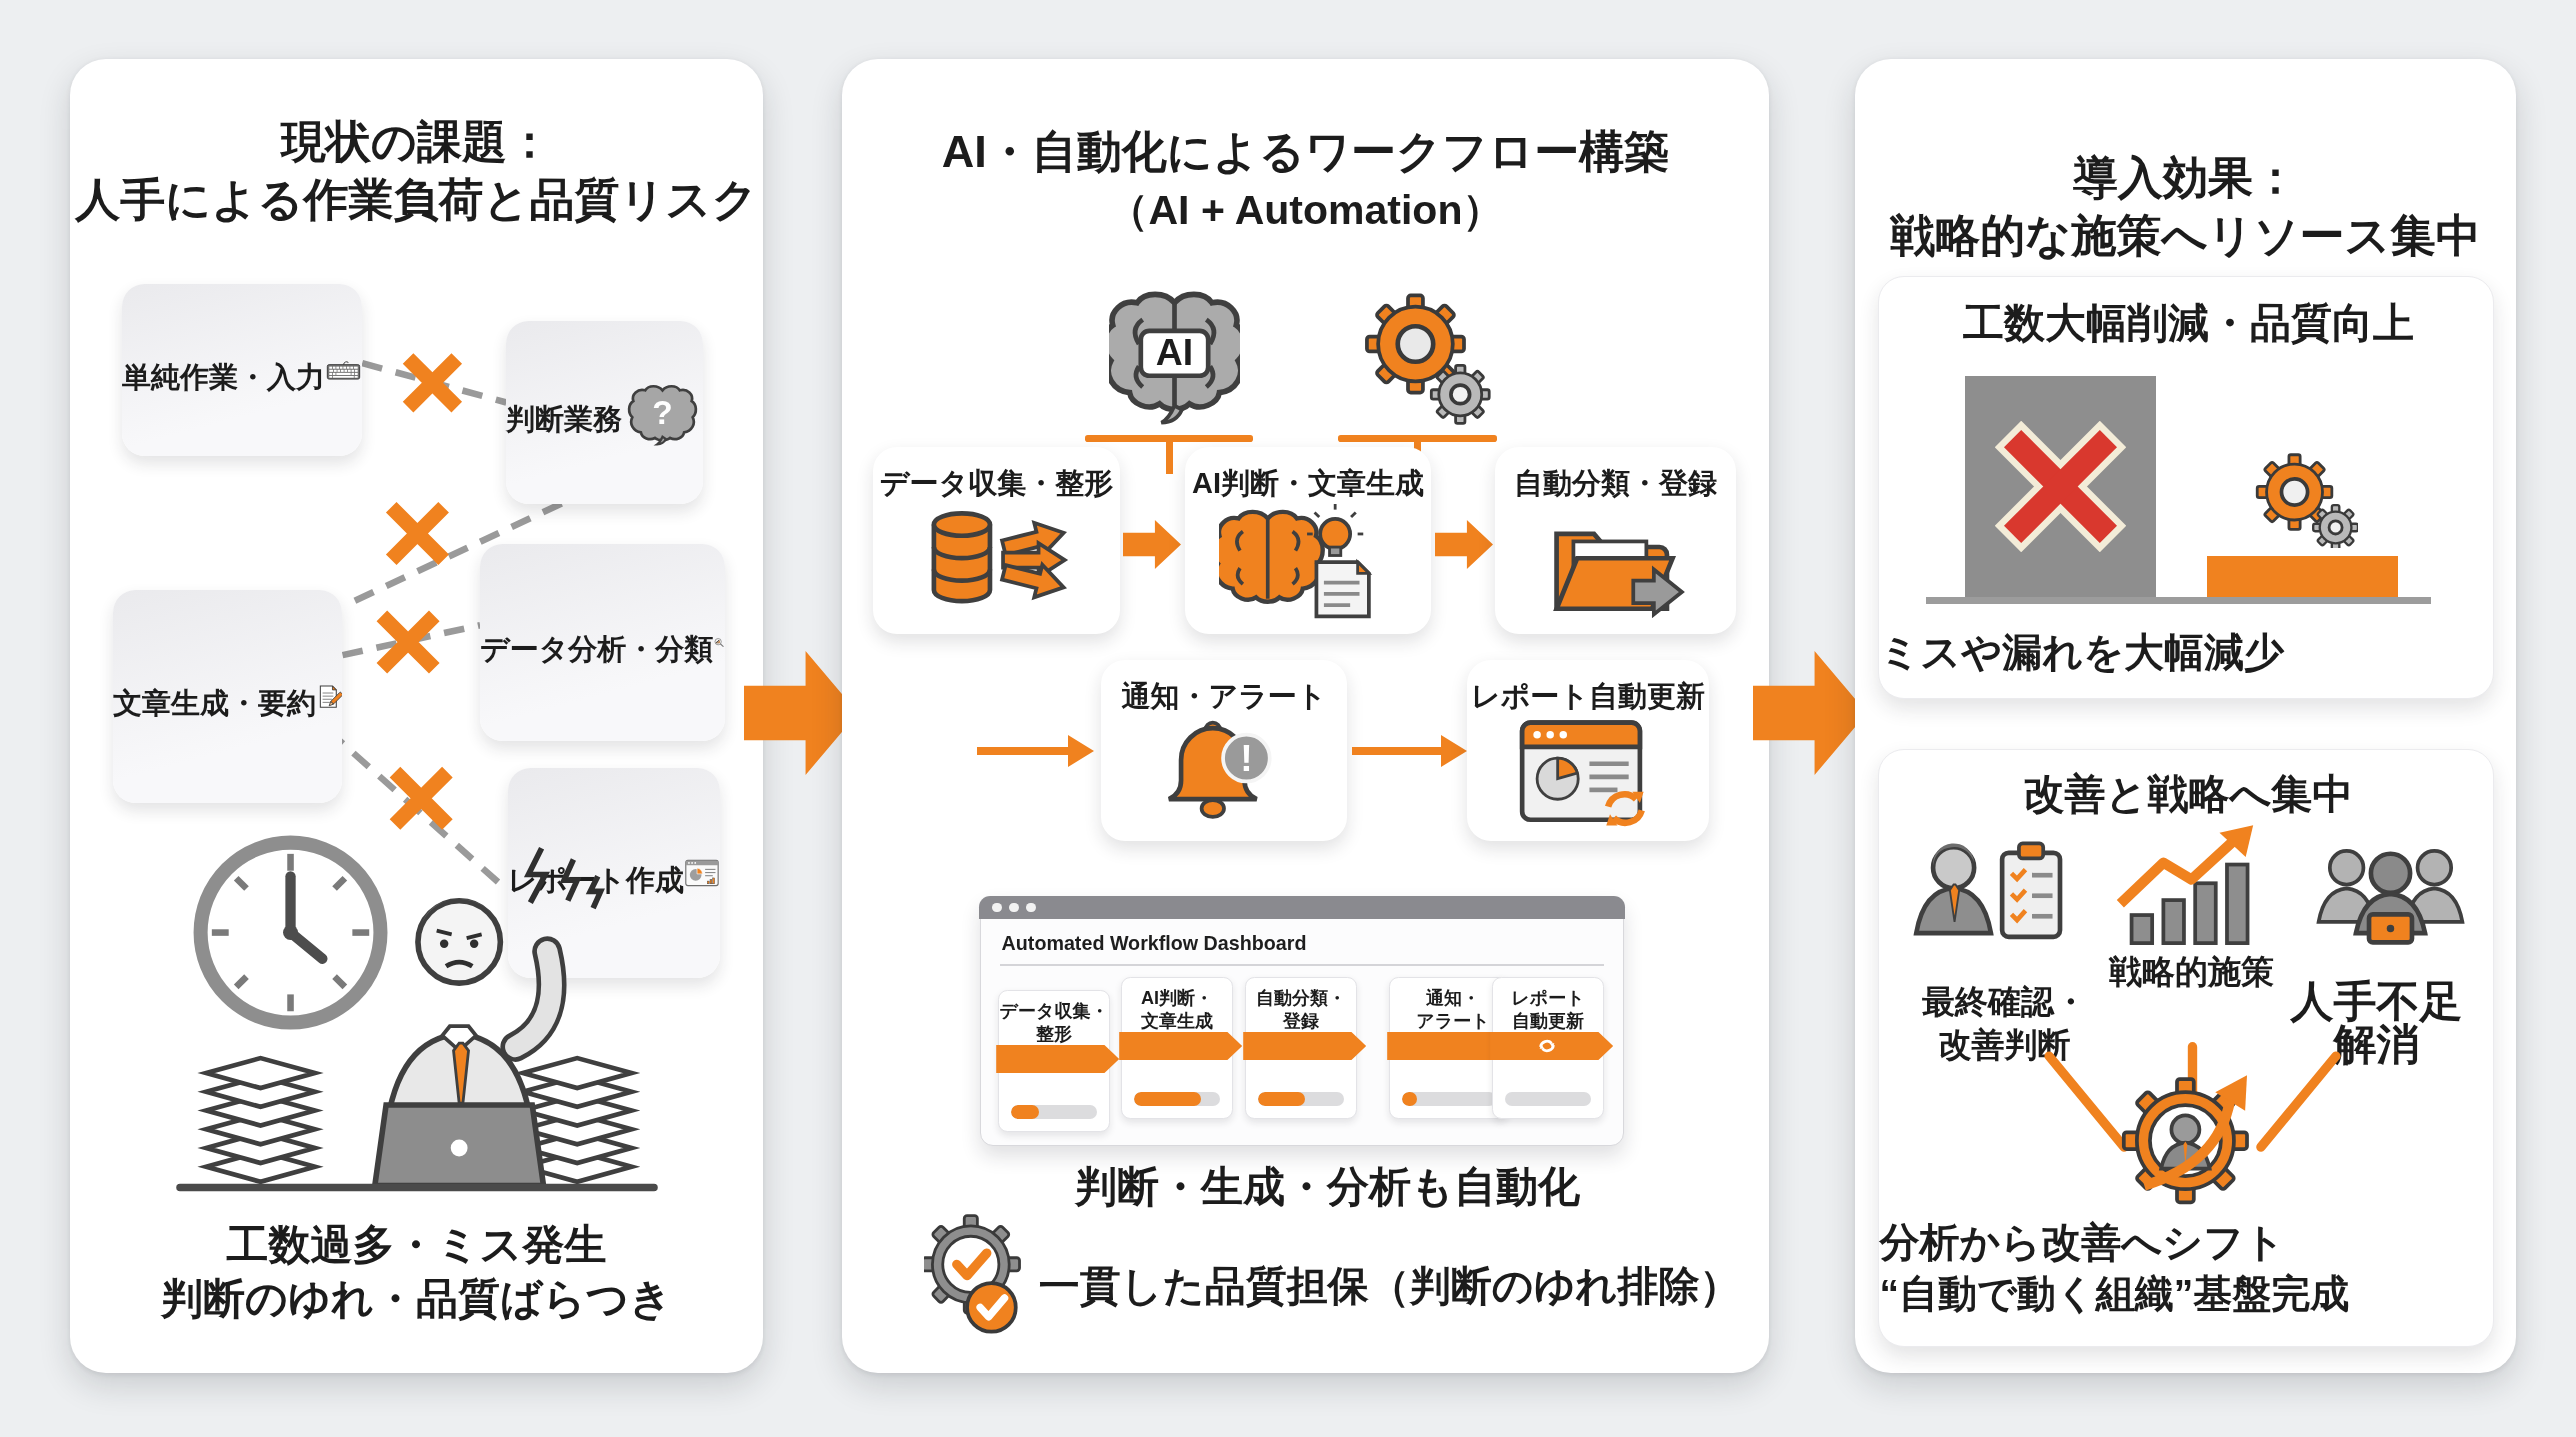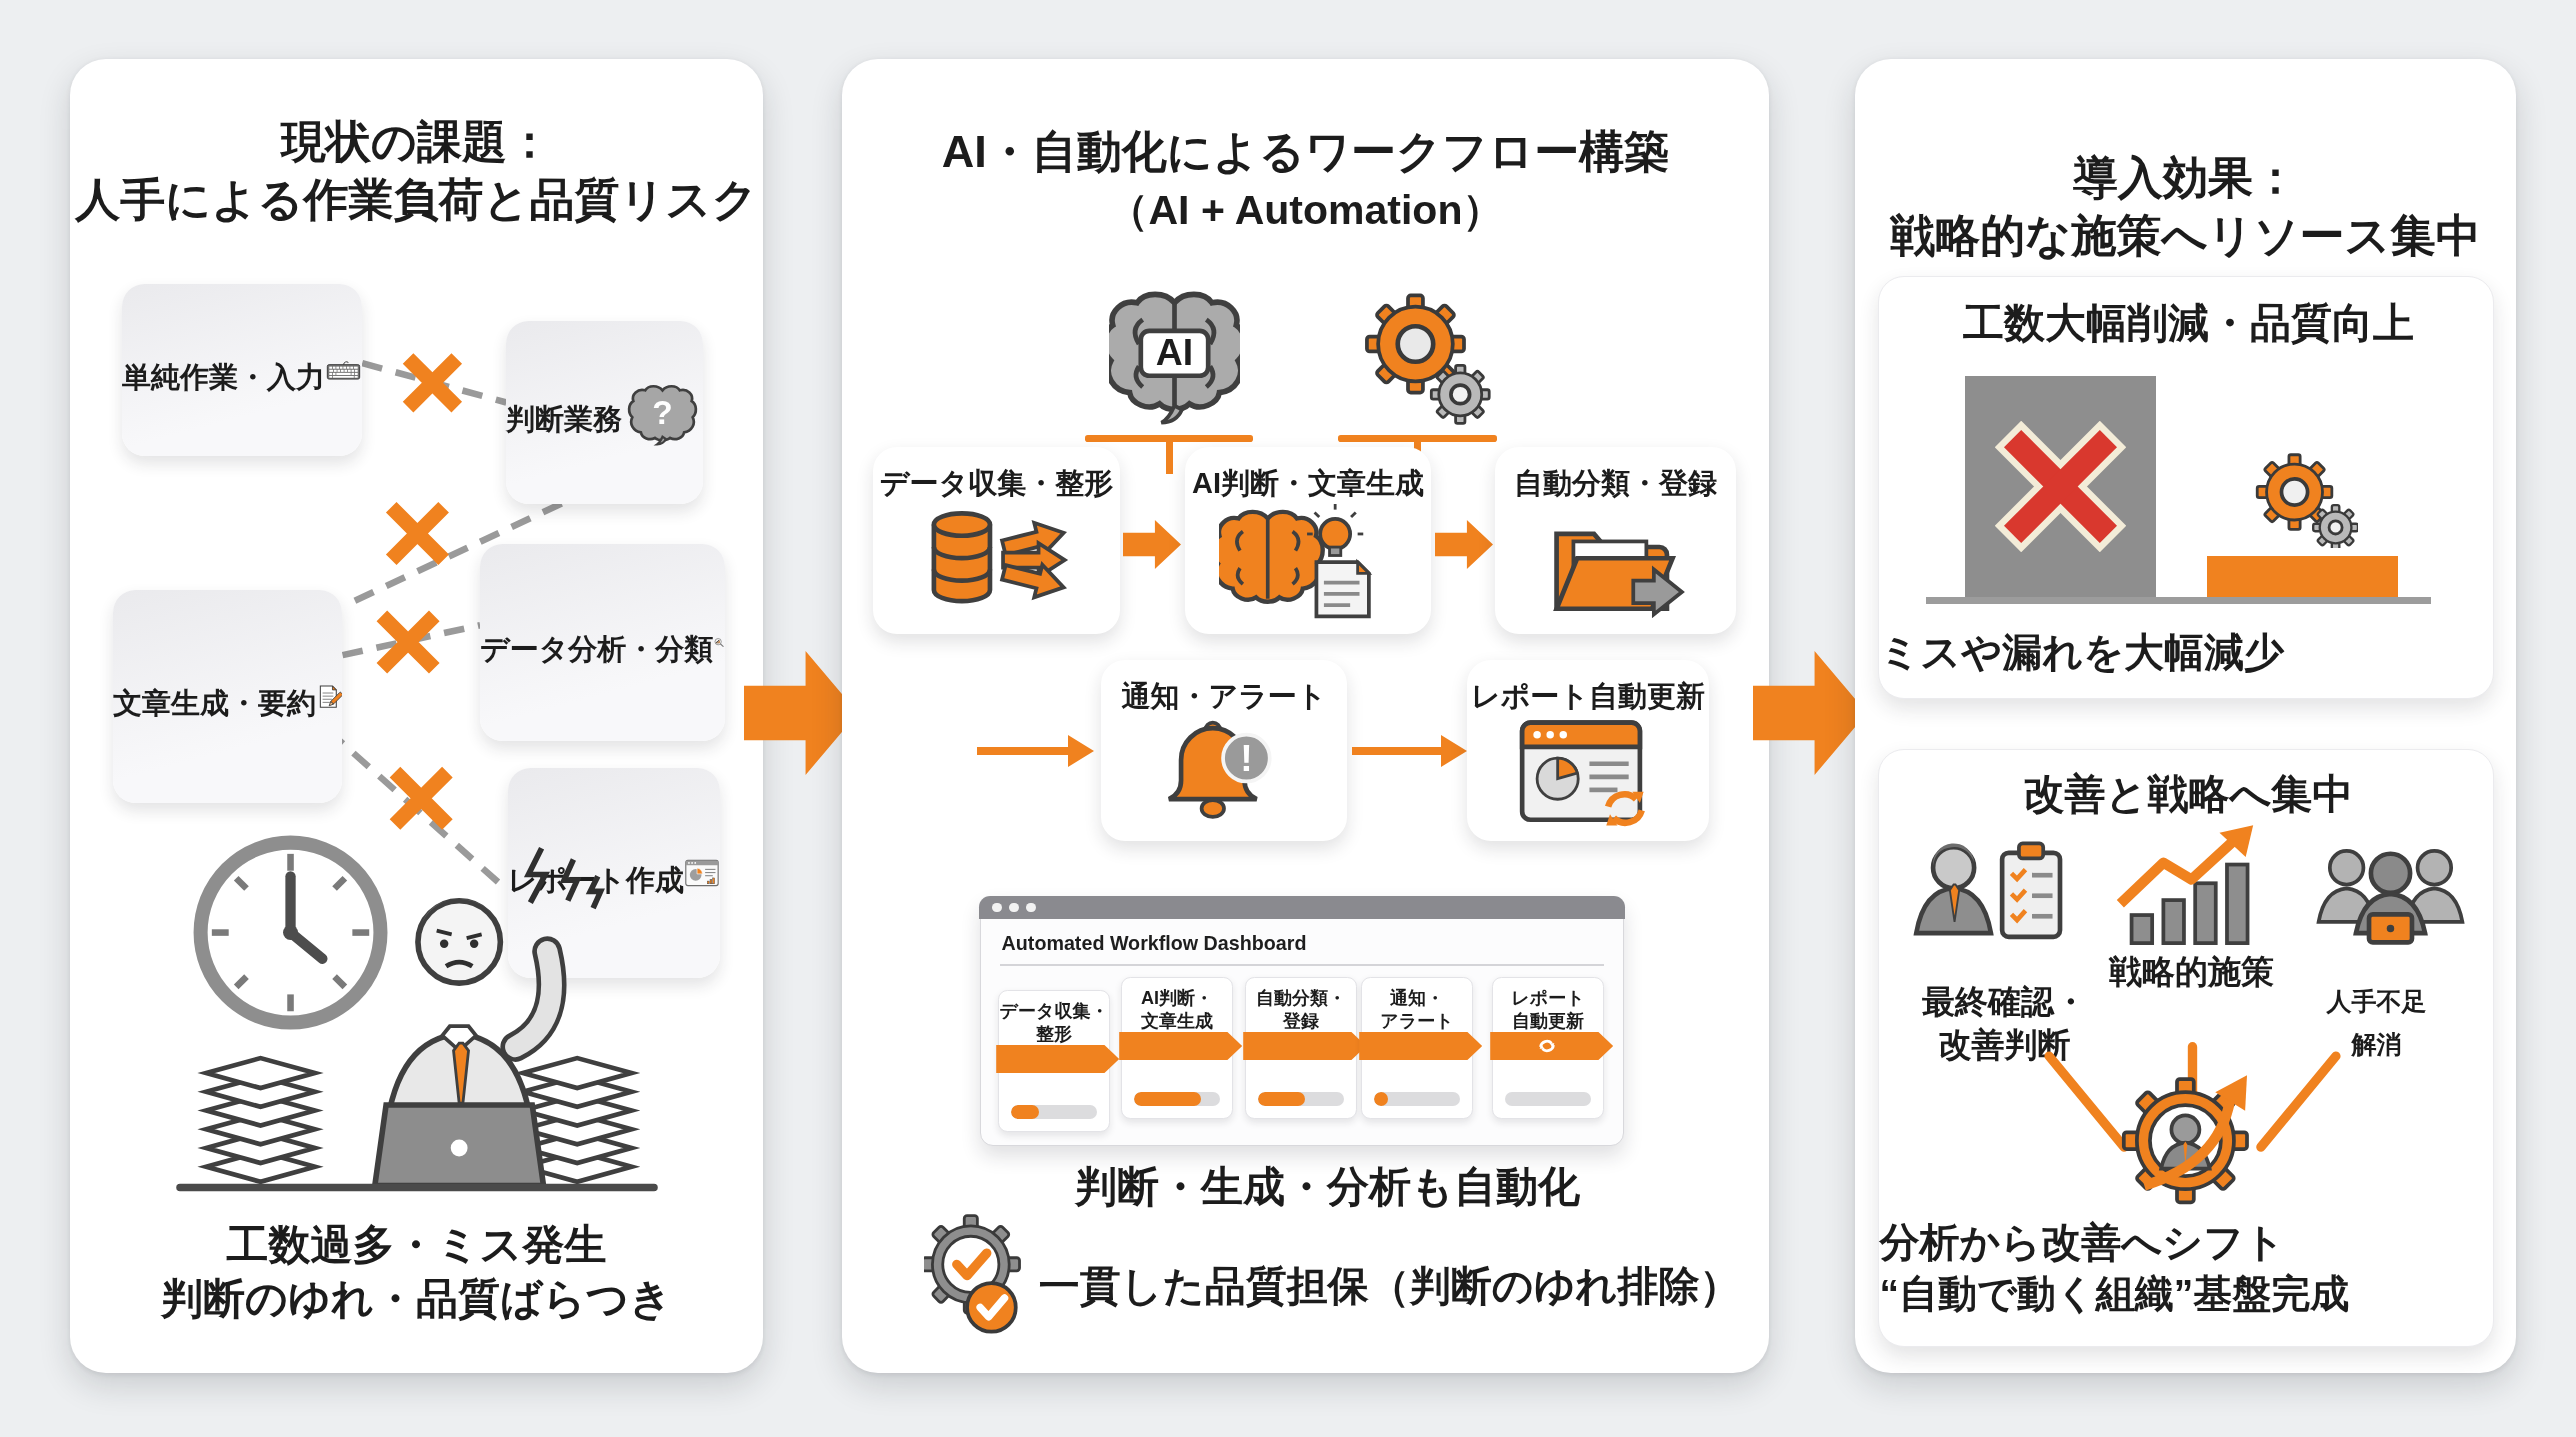--- a/index.html
+++ b/index.html
@@ -444,21 +444,21 @@
           </div>
       </div>
       <div class="db-card" style="left:264px;">
         <div class="db-lbl"><span>自動分類・</span><br>
         <span>登録</span></div>
         <div class="db-band"></div>
         <div class="db-track">
             <div class="db-fill" style="width: 55%;"></div>
           </div>
       </div>
-      <div class="db-card" style="left:380px;">
+      <div class="db-card" style="left:408px;padding-left:8px;">
         <div class="db-lbl"><span>通知・</span><br>
         <span>アラート</span></div>
         <div class="db-band"></div>
         <div class="db-track">
             <div class="db-fill" style="width: 16%;"></div>
           </div>
       </div>
       <div class="db-card" style="left:511px;">
         <div class="db-lbl"><span>レポート</span><br>
         <span>自動更新</span></div>
@@ -604,21 +604,21 @@
         </g>
         <rect x="62" y="84" width="46" height="30" rx="4" fill="#F0821F" stroke="#3f3f3f" stroke-width="5"></rect>
         <circle cx="85" cy="99" r="4" fill="#3f3f3f"></circle>
       </svg>
 
       <p class="sum-text nowrap" style="left:195px;width:234px;top:200px;font-size:33px;">戦略的施策</p>
       <p class="sum-text" style="left:8px;width:234px;top:230px;font-size:33px;line-height:43px;">
         <span style="display:block;" class="nowrap">最終確認・</span>
         <span style="display:block;" class="nowrap">改善判断</span>
       </p>
-      <p class="sum-text" style="right:9.4px;width:215px;top:230px;font-size:25px;line-height:43px;">
+      <p class="sum-text" style="right:9.4px;width:215px;top:230px;font-size:43px;line-height:43px;">
         <span style="display:block;" class="nowrap">人手不足</span>
         <span style="display:block;" class="nowrap">解消</span>
       </p>
 
       <svg style="position:absolute;left:112px;top:292px;" width="403" height="122" viewBox="0 0 430 130">
         <g stroke="#F0821F" stroke-width="10" stroke-linecap="round">
           <line x1="62" y1="15" x2="142" y2="112"></line>
           <line x1="215" y1="5" x2="215" y2="112"></line>
           <line x1="368" y1="15" x2="288" y2="112"></line>
         </g>

